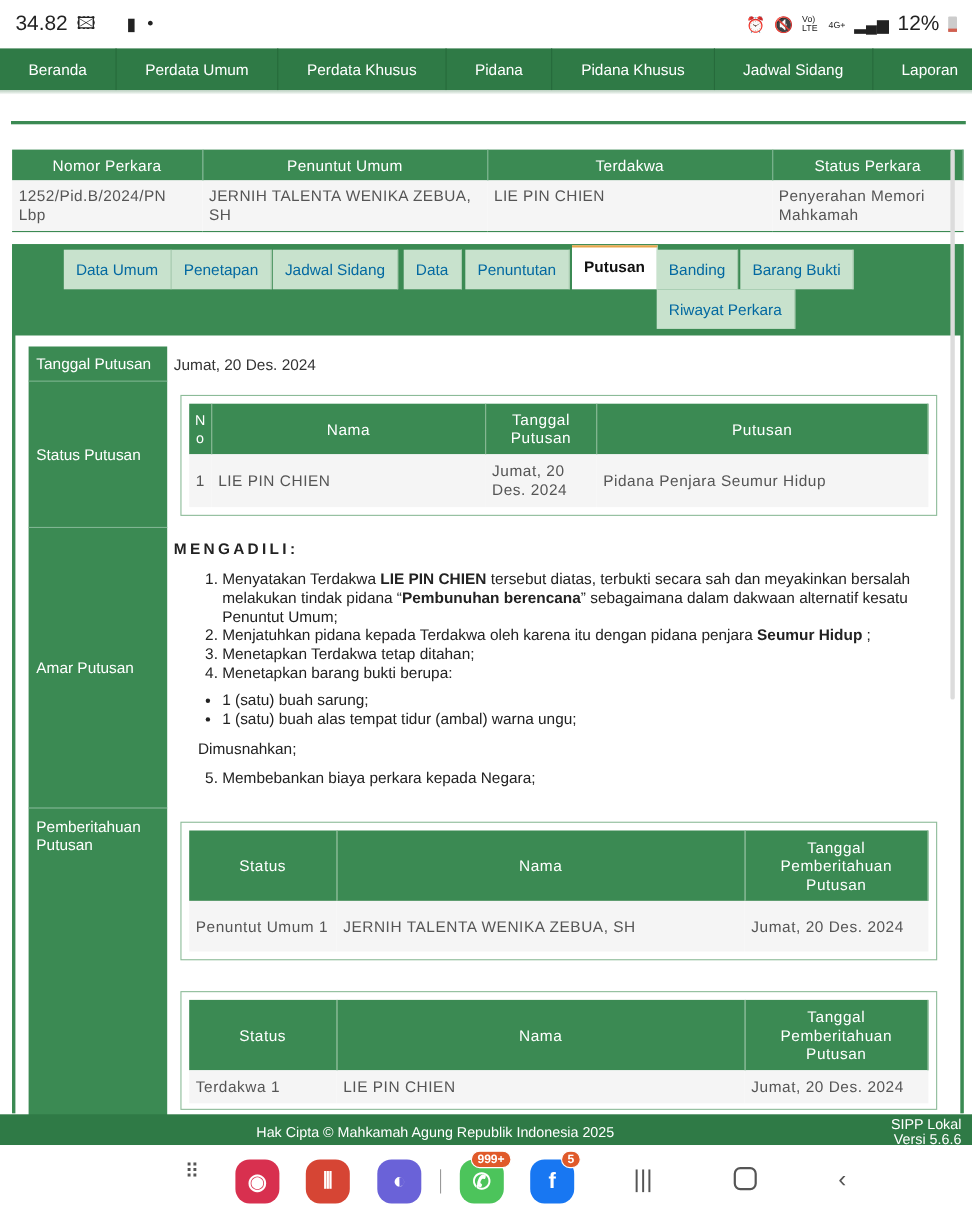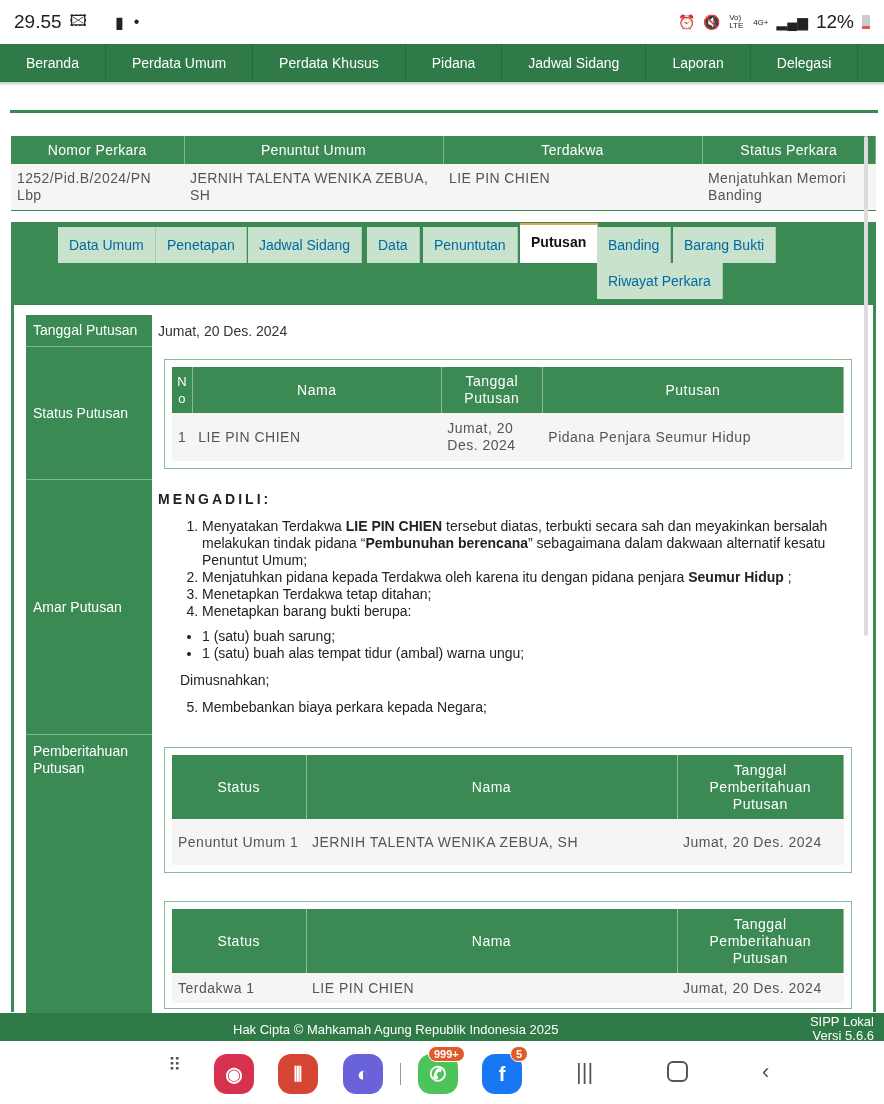--- a/index.html
+++ b/index.html
@@ -49,60 +49,61 @@
 
   .navbar { position: absolute; top: 1041px; left: 0; width: 884px; height: 63px; background: #fff; }
   .app { position: absolute; top: 13px; width: 40px; height: 40px; border-radius: 13px; display: flex; align-items: center; justify-content: center; color: #fff; font-weight: bold; font-size: 20px; }
   .badge { position: absolute; top: -8px; background: #e05a2a; color: #fff; font-size: 11px; border-radius: 9px; padding: 1px 5px; font-weight: bold; border: 1px solid #fff; }
   .sysbtn { position: absolute; top: 18px; color: #555; font-size: 22px; }
 </style>
 </head>
 <body>
 
 <div class="statusbar">
-  <span class="time">29.55</span>
+  <span class="time">34.82</span>
   <span class="sb-ico">🖾</span>
   <span class="sb-ico" style="margin-left:18px;">▮</span>
   <span class="sb-ico">•</span>
   <div class="right">
     <span>⏰</span>
     <span>🔇</span>
     <span style="font-size:8px;width:16px;line-height:8px;">Vo) LTE</span>
     <span style="font-size:8px;">4G+</span>
     <span>▂▄▆</span>
     <span class="batt-pct">12%</span>
     <span class="batt"></span>
   </div>
 </div>
 
 <div class="topnav">
   <a class="nav-item">Beranda</a>
   <a class="nav-item">Perdata Umum</a>
   <a class="nav-item">Perdata Khusus</a>
   <a class="nav-item">Pidana</a>
+  <a class="nav-item">Pidana Khusus</a>
   <a class="nav-item">Jadwal Sidang</a>
   <a class="nav-item">Laporan</a>
   <a class="nav-item">Delegasi</a>
 </div>
 <div class="faded-line"></div>
 <div class="hr-green"></div>
 
 <table class="case-table">
   <tbody>
       <tr>
     <th style="width:173px">Nomor Perkara</th>
     <th style="width:259px">Penuntut Umum</th>
     <th style="width:259px">Terdakwa</th>
     <th>Status Perkara</th>
   </tr>
   <tr>
     <td>1252/Pid.B/2024/PN Lbp</td>
     <td>JERNIH TALENTA WENIKA ZEBUA, SH</td>
     <td>LIE PIN CHIEN</td>
-    <td>Menjatuhkan Memori Banding</td>
+    <td>Penyerahan Memori Mahkamah</td>
   </tr>
 </tbody>
   </table>
 
 <div class="tab-panel">
   <div class="tabs">
     <div class="tab" style="left:0;top:4px;">Data Umum</div>
     <div class="tab" style="left:98px;top:4px;">Penetapan</div>
     <div class="tab" style="left:190px;top:4px;">Jadwal Sidang</div>
     <div class="tab" style="left:309px;top:4px;">Data</div>

